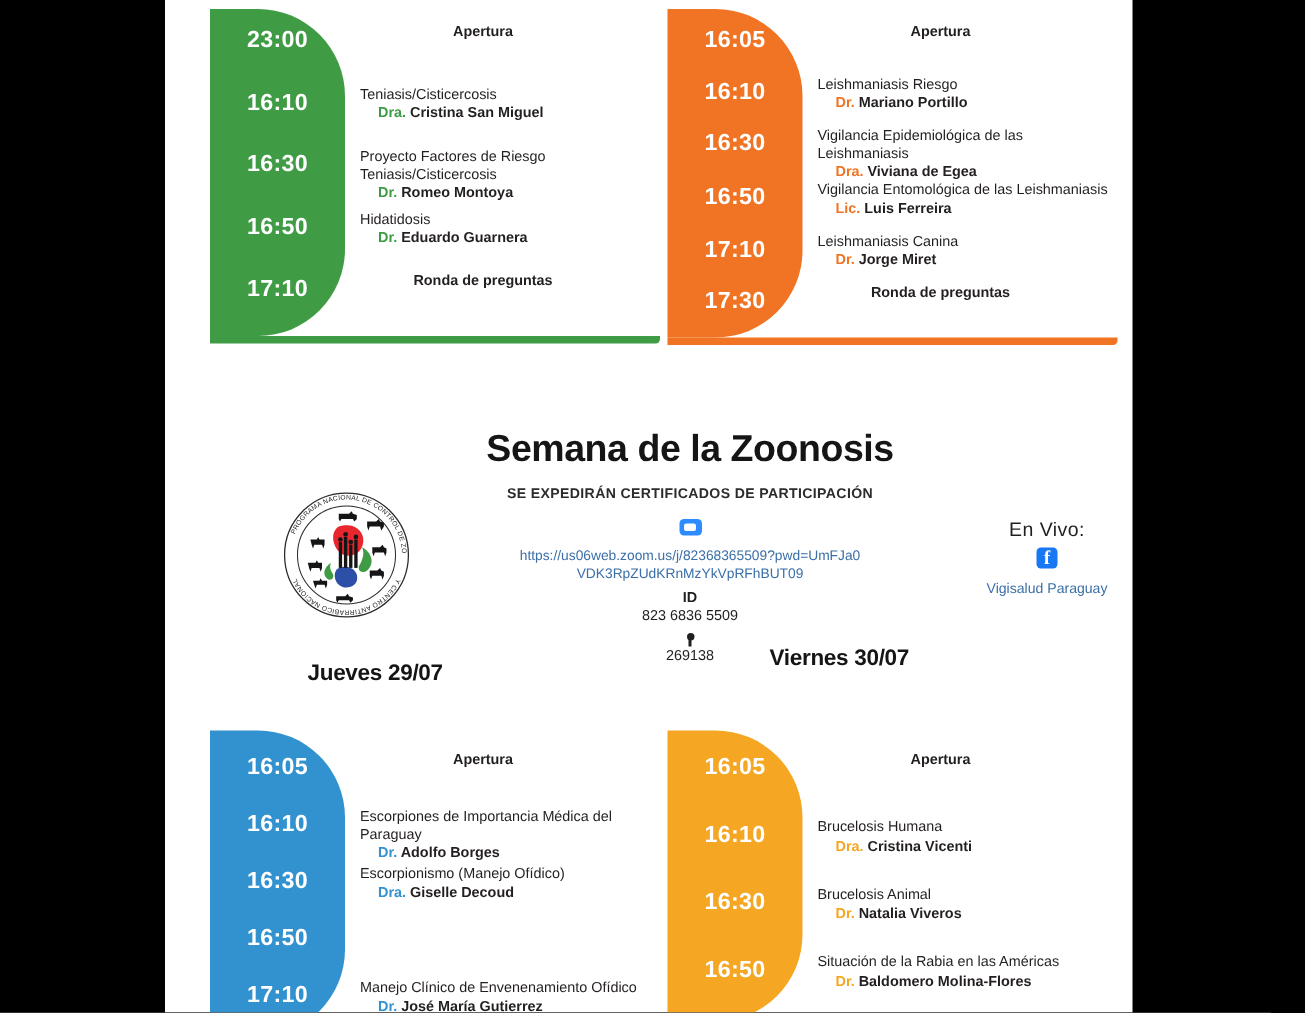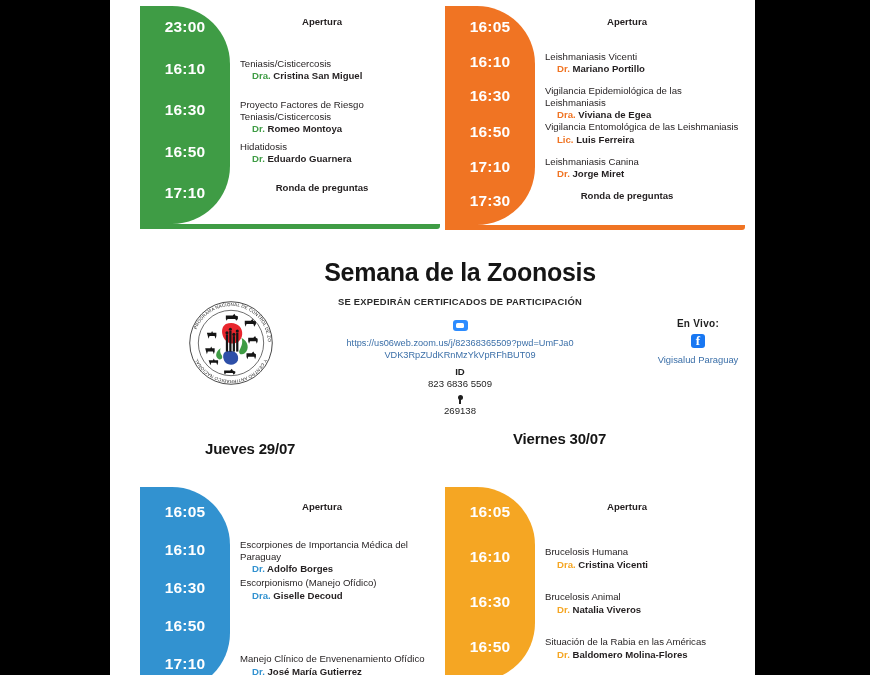--- a/index.html
+++ b/index.html
@@ -121,21 +121,21 @@
 
   #panel-green  .honor { color: #3f9c45; }
   #panel-orange .honor { color: #f07423; }
   #panel-blue   .honor { color: #3292d0; }
   #panel-yellow .honor { color: #f5a623; }
 
   
   .center-band {
     position: absolute;
     left: 0;
-    top: 244px;
+    top: 271px;
     width: 700px;
     height: 180px;
   }
 
   .main-title {
     text-align: center;
     font-size: 25px;
     font-weight: bold;
     color: #151515;
     letter-spacing: -0.3px;
@@ -242,22 +242,22 @@
 
   
   .envivo {
     position: absolute;
     right: 42px;
     top: 74px;
     width: 140px;
     text-align: center;
   }
   .envivo-label {
-    font-size: 10px;
-    font-weight: bold;
+    font-size: 13px;
+    font-weight: normal;
     color: #1f1f1f;
     letter-spacing: 0.3px;
   }
   .fb-icon {
     display: inline-block;
     margin-top: 5px;
     width: 14px;
     height: 14px;
     background: #1877f2;
     border-radius: 3px;
@@ -325,21 +325,21 @@
 
     <div class="panel" id="panel-orange" style="height: 224px;">
       <div class="shape" style="height: 219px;"></div>
       <div class="rows" style="padding-top: 10px;">
           <div class="row" style="min-height: 34.5px;">
             <div class="time">16:05</div>
             <div class="info centered">Apertura</div>
           </div>
           <div class="row" style="min-height: 34.5px;">
             <div class="time">16:10</div>
-            <div class="info"><span class="talk">Leishmaniasis Vicenti</span><span class="speaker"><span class="honor">Dr. </span>Mariano Portillo</span></div>
+            <div class="info"><span class="talk">Leishmaniasis Riesgo</span><span class="speaker"><span class="honor">Dr. </span>Mariano Portillo</span></div>
           </div>
           <div class="row" style="min-height: 34.5px;">
             <div class="time">16:30</div>
             <div class="info"><span class="talk">Vigilancia Epidemiológica de las Leishmaniasis</span><span class="speaker"><span class="honor">Dra. </span>Viviana de Egea</span></div>
           </div>
           <div class="row" style="min-height: 34.5px;">
             <div class="time">16:50</div>
             <div class="info"><span class="talk">Vigilancia Entomológica de las Leishmaniasis</span><span class="speaker"><span class="honor">Lic. </span>Luis Ferreira</span></div>
           </div>
           <div class="row" style="min-height: 34.5px;">

